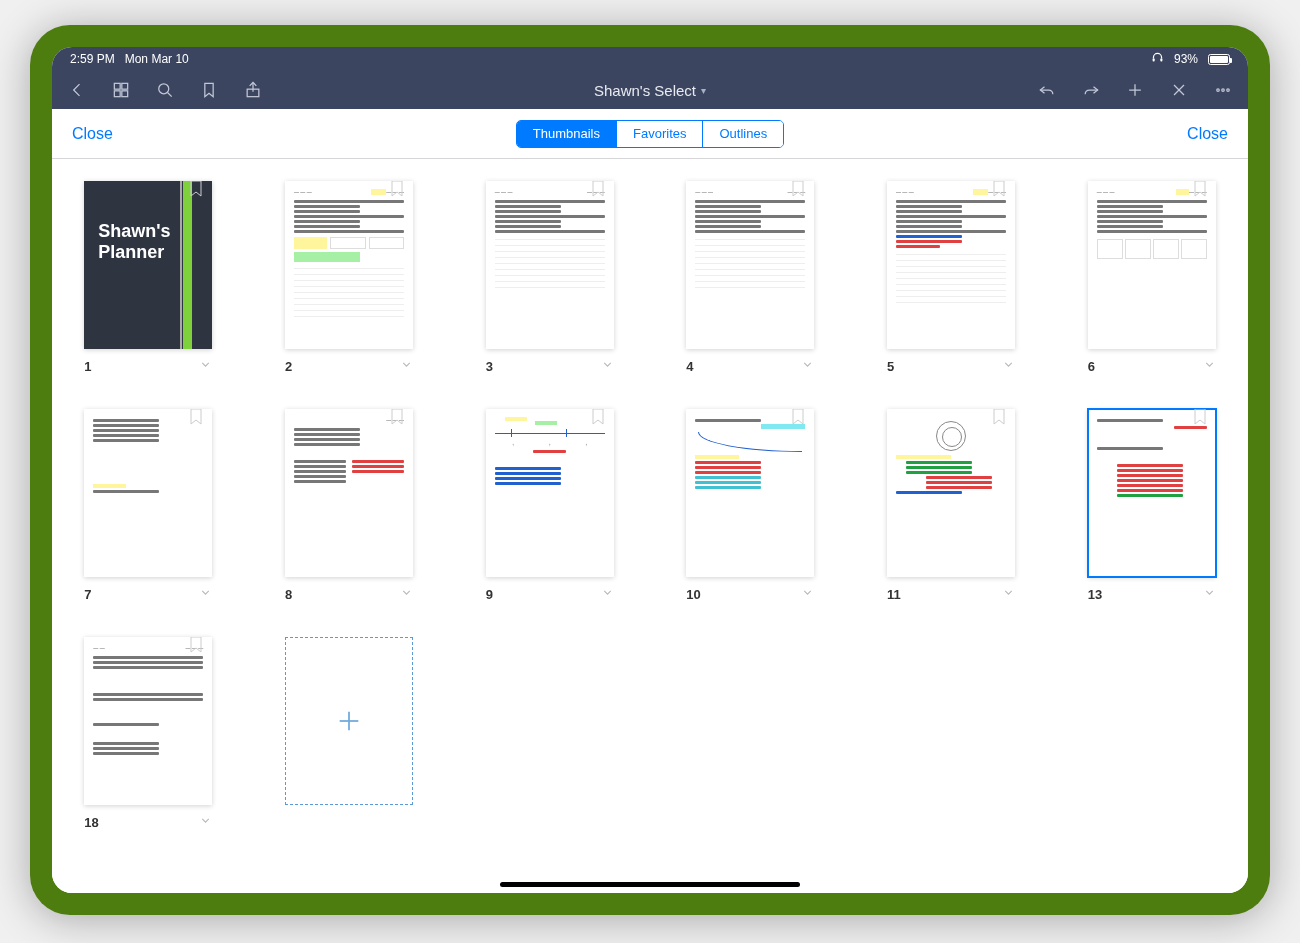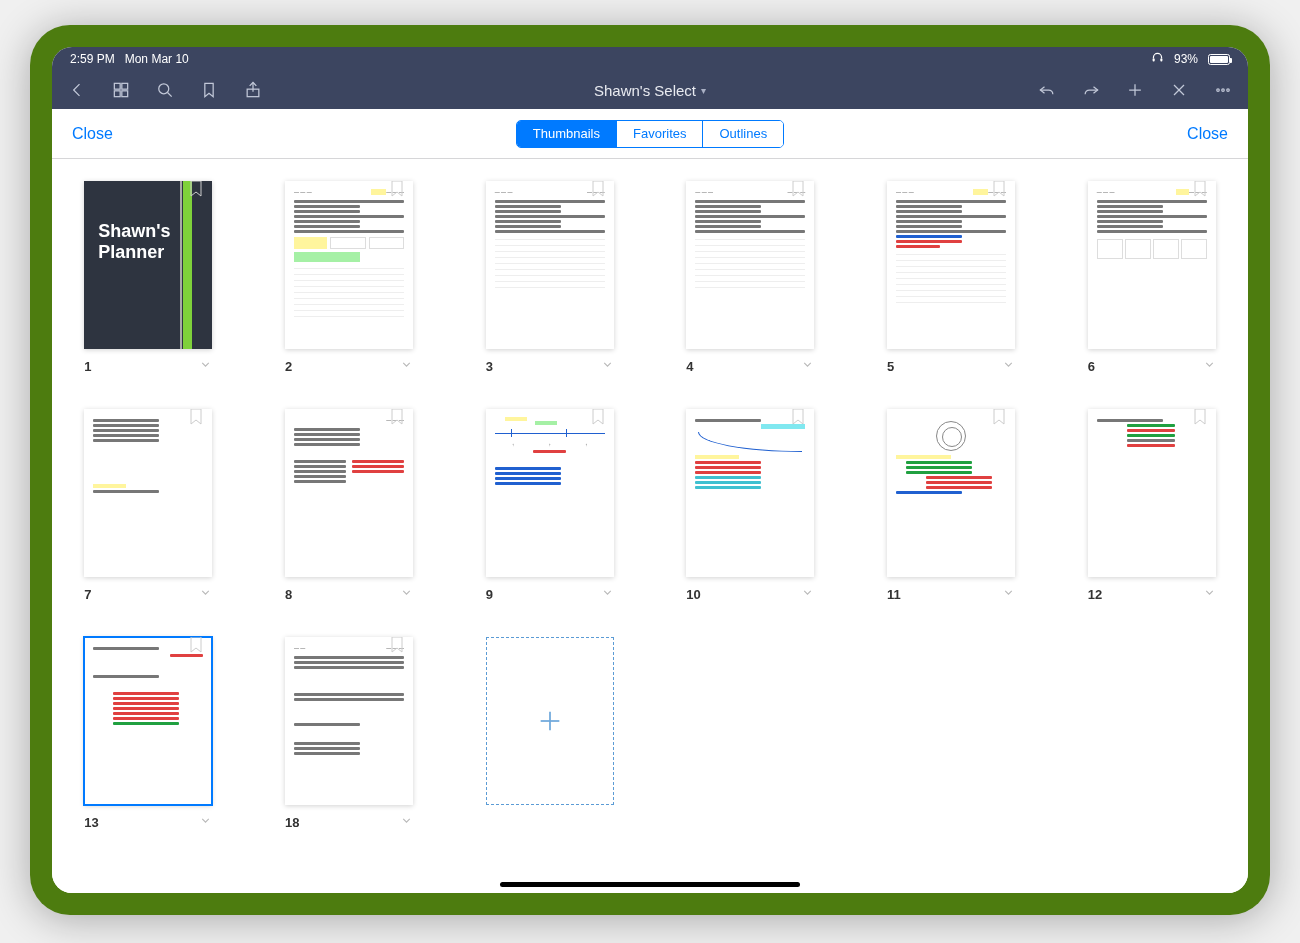--- a/index.html
+++ b/index.html
@@ -505,43 +505,20 @@
                 </svg></span>
             </div>
             <div class="thumb-label">
               <span class="pg-num">11</span>
               <span class="chev-btn"><svg viewBox="0 0 24 24">
                   <polyline points="6 9 12 15 18 9"></polyline>
                 </svg></span>
             </div>
           </div>
           <div class="thumb-cell">
-            <div class="thumb">
-              <div class="page-content">
-                <div class="ln sh"></div>
-                <div style="margin-left:30px">
-                  <div class="ln g sh"></div>
-                  <div class="ln r sh"></div>
-                  <div class="ln g sh"></div>
-                  <div class="ln  sh"></div>
-                  <div class="ln r sh"></div>
-                </div>
-              </div>
-              <span class="bm-ribbon"><svg viewBox="0 0 12 16">
-                  <path d="M1 0h10v15l-5-4-5 4z" fill="none" stroke="#ccc" stroke-width="1"></path>
-                </svg></span>
-            </div>
-            <div class="thumb-label">
-              <span class="pg-num">12</span>
-              <span class="chev-btn"><svg viewBox="0 0 24 24">
-                  <polyline points="6 9 12 15 18 9"></polyline>
-                </svg></span>
-            </div>
-          </div>
-          <div class="thumb-cell">
             <div class="thumb selected">
               <div class="page-content">
                 <div class="ln sh"></div>
                 <div class="ln sh r" style="width:30%;float:right"></div>
                 <div style="clear:both;height:14px"></div>
                 <div class="ln sh"></div>
                 <div style="height:10px"></div>
                 <div class="ln r sh" style="margin-left:20px"></div>
                 <div class="ln r sh" style="margin-left:20px"></div>
                 <div class="ln r sh" style="margin-left:20px"></div>

